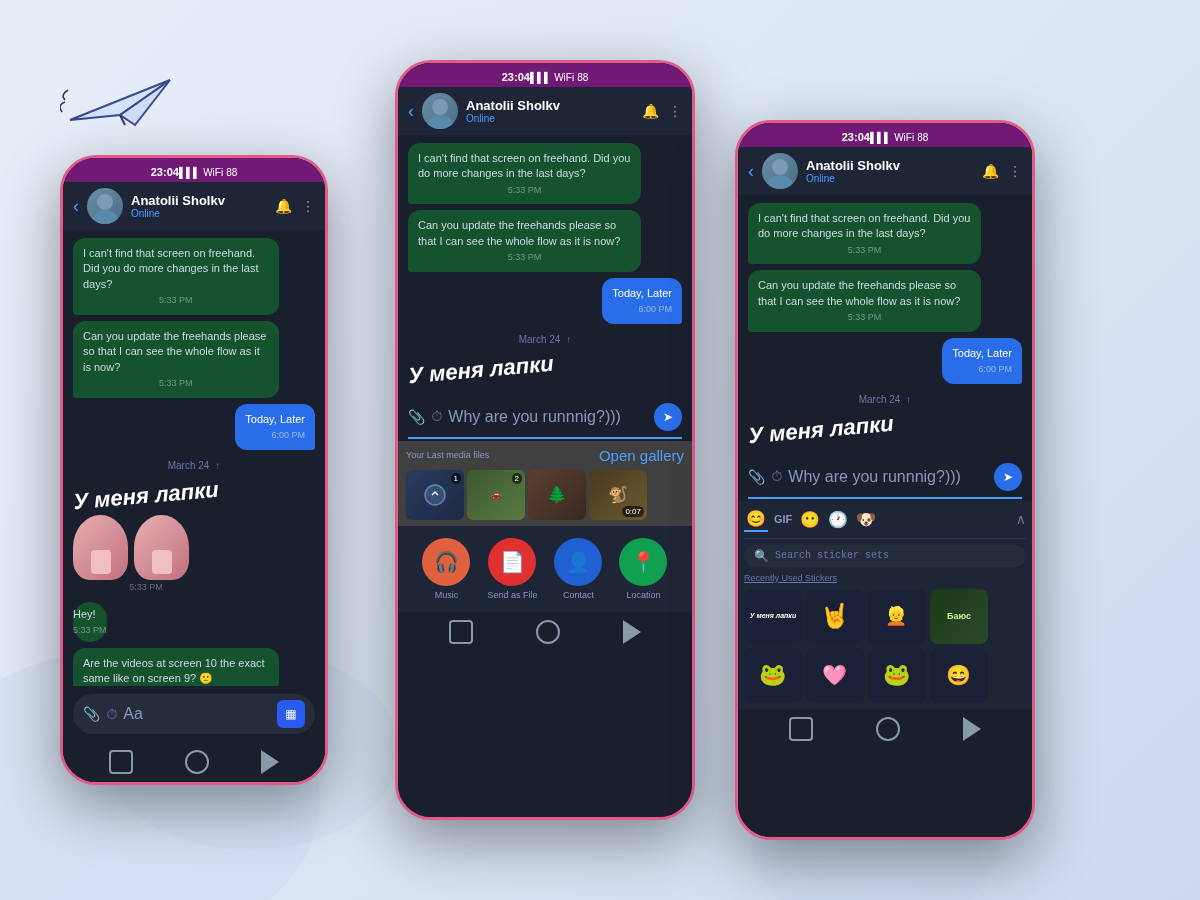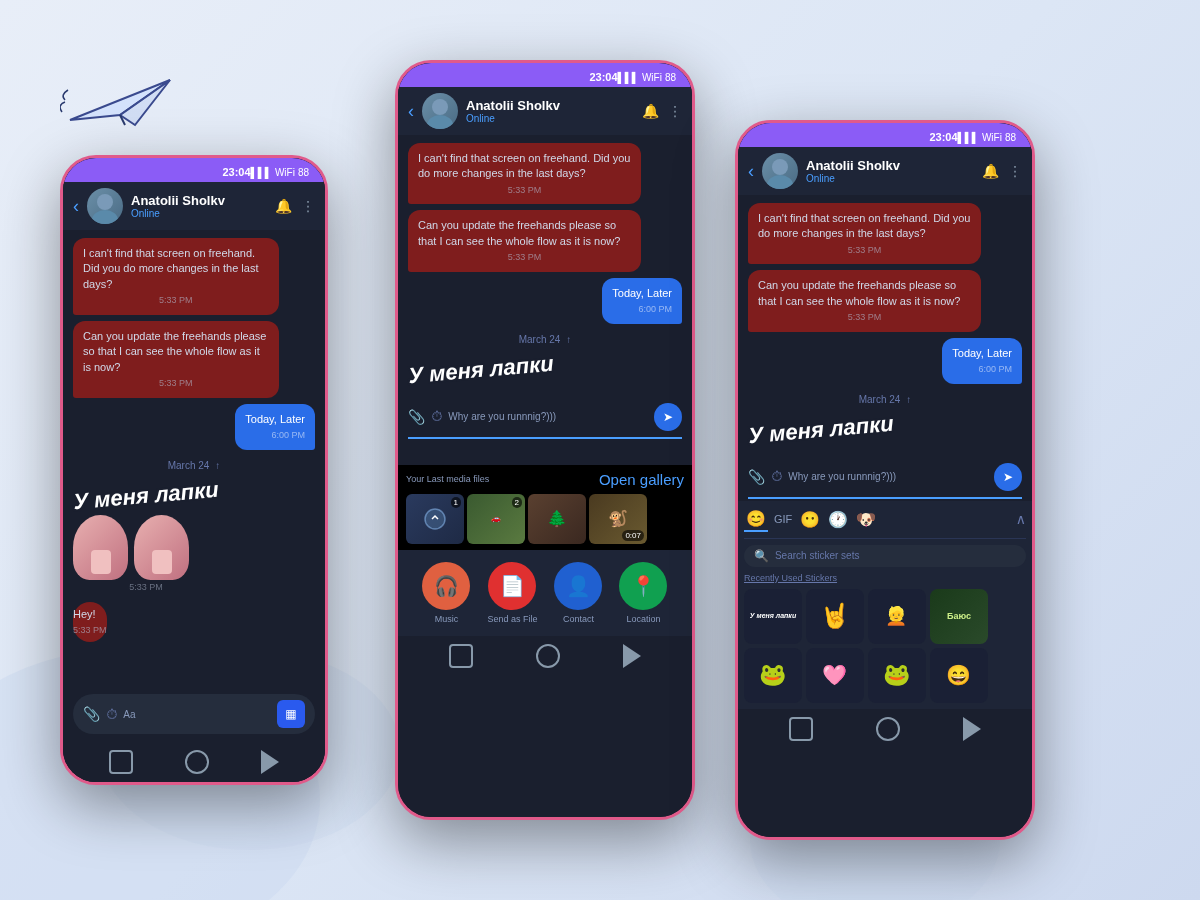--- a/index.html
+++ b/index.html
@@ -82,24 +82,24 @@
       height: 100%;
       background: #1a1f2e;
       display: flex;
       flex-direction: column;
       overflow: hidden;
     }
 
     
     .status-bar {
       display: flex;
-      justify-content: flex-end;
+      justify-content: center;
       align-items: center;
       padding: 8px 16px 4px;
-      background: #8b5cf6;
+      background: #701a75;
       flex-shrink: 0;
     }
     .status-time {
       color: #fff;
       font-size: 11px;
       font-weight: 600;
     }
     .status-icons {
       display: flex;
       align-items: center;
@@ -164,21 +164,21 @@
       flex: 1;
       padding: 8px 10px;
       overflow-y: hidden;
       display: flex;
       flex-direction: column;
       gap: 6px;
     }
 
     
     .msg-received {
-      background: #7f1d1d;
+      background: #14532d;
       color: #d0d8e8;
       border-radius: 12px 12px 12px 3px;
       padding: 8px 10px;
       max-width: 85%;
       align-self: flex-start;
       font-size: 11px;
       line-height: 1.4;
       position: relative;
     }
     .msg-sent {
@@ -248,21 +248,21 @@
       padding: 6px 10px;
     }
     .input-icon {
       color: #6677aa;
       font-size: 14px;
       cursor: pointer;
     }
     .input-field {
       flex: 1;
       color: #8899bb;
-      font-size: 10px;
+      font-size: 16px;
     }
     .send-btn {
       width: 28px;
       height: 28px;
       background: #2a6de8;
       border-radius: 50%;
       display: flex;
       align-items: center;
       justify-content: center;
       color: #fff;
@@ -274,24 +274,23 @@
     .bottom-nav {
       display: flex;
       justify-content: space-around;
       padding: 8px 20px;
       background: #1a1f2e;
       flex-shrink: 0;
     }
 
     
     .media-bar {
-      background: #000000;
+      background: #404040;
       padding: 6px 8px;
       flex-shrink: 0;
-      margin-top: 24px;
     }
     .media-bar-header {
       display: flex;
       justify-content: space-between;
       align-items: center;
       margin-bottom: 6px;
     }
     .media-bar-title {
       color: #8899bb;
       font-size: 9px;
@@ -395,20 +394,21 @@
       background: #252d3d;
       border-radius: 16px;
       padding: 4px 10px;
       gap: 6px;
       margin-bottom: 6px;
     }
     .sticker-search-input {
       color: #6677aa;
       font-size: 10px;
       flex: 1;
+      font-family: Liberation Mono, monospace;
     }
     .sticker-sets-title {
       color: #6677aa;
       font-size: 9px;
       margin-bottom: 6px;
       text-decoration: underline;
     }
     .sticker-grid {
       display: flex;
       flex-wrap: wrap;
@@ -521,20 +521,23 @@
             <div style="width:20px;height:24px;background:#f0c0c0;border-radius:4px;"></div>
           </div>
         </div>
         <div class="msg-time-dark" style="font-size:9px;color:rgba(180,190,210,0.5);margin-top:2px;">5:33 PM</div>
       </div>
 
       <div class="msg-received" style="padding:5px 0;border-radius:20px;">
         <span>Hey!</span>
         <div class="msg-time-dark">5:33 PM</div>
       </div>
+      <div class="msg-received">
+        <span>Are the videos at screen 10 the exact same like on screen 9? 🙁</span>
+      </div>
 
     </div>
 
     <div class="input-area">
       <div class="input-row">
         <span class="input-icon">📎</span>
         <span class="input-icon">⏱</span>
         <span class="input-field">Aa</span>
         <div style="width:28px;height:28px;background:#2a5aee;border-radius:6px;display:flex;align-items:center;justify-content:center;cursor:pointer;">
           <span style="color:#fff;font-size:12px;">▦</span>
@@ -733,21 +736,21 @@
         <div class="send-btn">
           <span>➤</span>
         </div>
       </div>
     </div>
 
     <div class="sticker-panel">
 
       <div class="emoji-bar">
         <span class="emoji-tab active">😊</span>
-        <span class="emoji-tab" style="font-size:11px;font-weight:normal;color:#8899bb;">GIF</span>
+        <span class="emoji-tab" style="font-size:11px;font-weight:bold;color:#8899bb;">GIF</span>
         <span class="emoji-tab">😶</span>
         <span class="emoji-tab">🕐</span>
         <span class="emoji-tab">🐶</span>
         <span style="flex:1;"></span>
         <span style="color:#6677aa;font-size:14px;">∧</span>
       </div>
 
       <div class="sticker-search">
         <span style="color:#6677aa;font-size:12px;">🔍</span>
         <span class="sticker-search-input">Search sticker sets</span>

